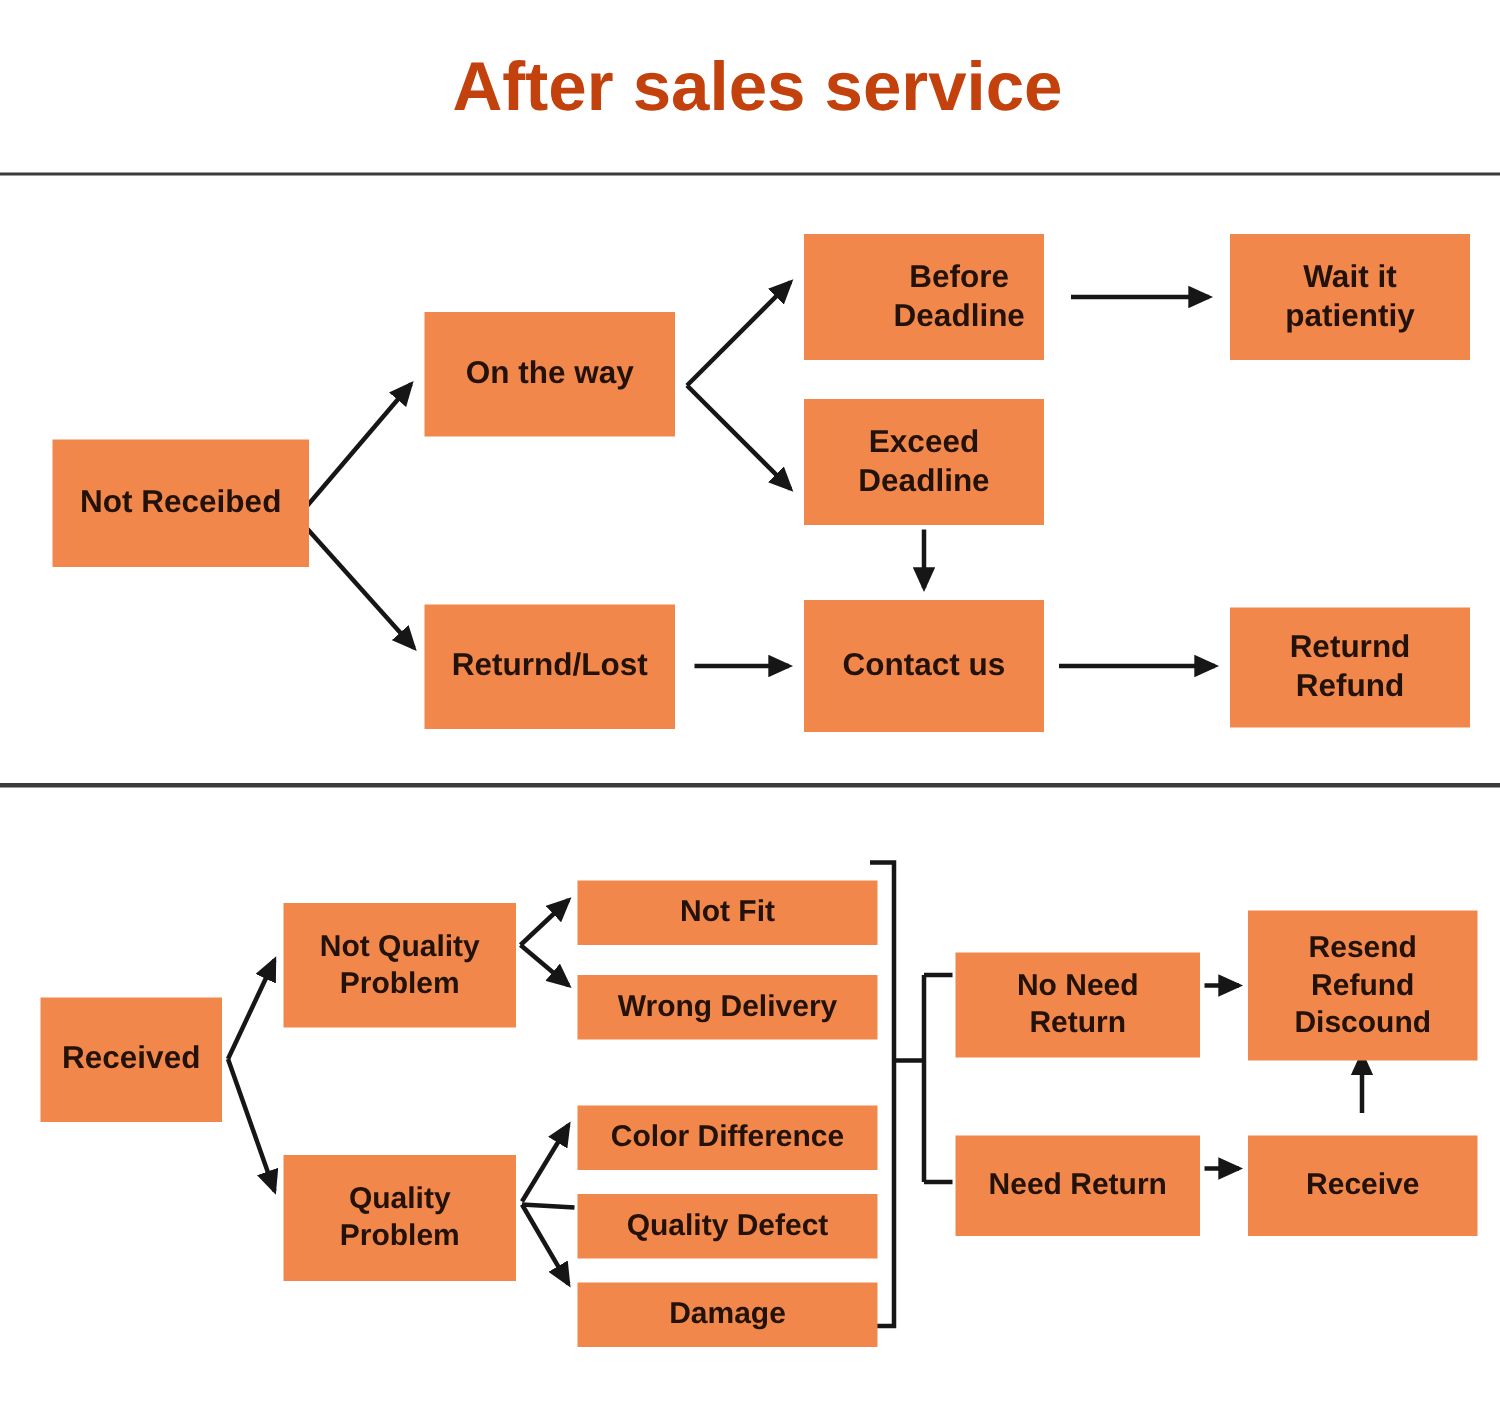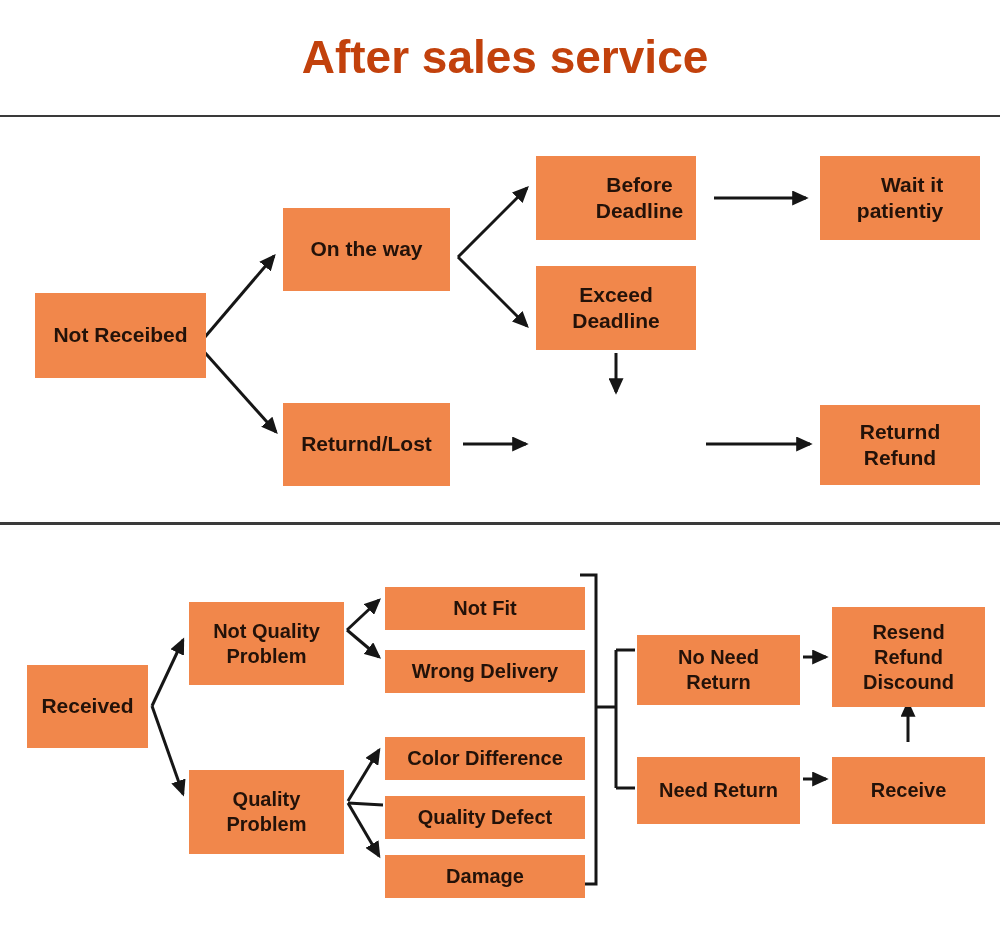--- a/index.html
+++ b/index.html
@@ -81,23 +81,24 @@
       <line x1="908" y1="742" x2="908" y2="703" marker-end="url(#ah)"></line>
     </g>
   </svg>
 
   <div class="node fs21" style="left:25px;top:293px;width:171px;height:85px;margin-left:10px;">Not Receibed</div>
   <div class="node fs21" style="left:283px;top:208px;width:167px;height:83px;">On the way</div>
   <div class="node fs21" style="left:536px;top:156px;width:160px;height:84px;padding-left:47px;">Before
 Deadline</div>
   <div class="node fs21" style="left:536px;top:266px;width:160px;height:84px;">Exceed
 Deadline</div>
-  <div class="node fs21" style="left:820px;top:156px;width:160px;height:84px;text-align:right;">Wait it
+  <div class="node fs21" style="left:820px;top:156px;width:160px;height:84px;">Wait it
 patientiy</div>
   <div class="node fs21" style="left:283px;top:403px;width:167px;height:83px;">Returnd/Lost</div>
+  <div class="node fs21" style="left:536px;top:400px;width:160px;height:88px;">Contact us</div>
   <div class="node fs21" style="left:820px;top:405px;width:160px;height:80px;">Returnd
 Refund</div>
 
   <div class="node fs21" style="left:27px;top:665px;width:121px;height:83px;">Received</div>
   <div class="node fs20" style="left:189px;top:590px;width:155px;height:83px;">Not Quality
 Problem</div>
   <div class="node fs20" style="left:189px;top:758px;width:155px;height:84px;">Quality
 Problem</div>
   <div class="node fs20" style="left:385px;top:575px;width:200px;height:43px;">Not Fit</div>
   <div class="node fs20" style="left:385px;top:638px;width:200px;height:43px;">Wrong Delivery</div>

